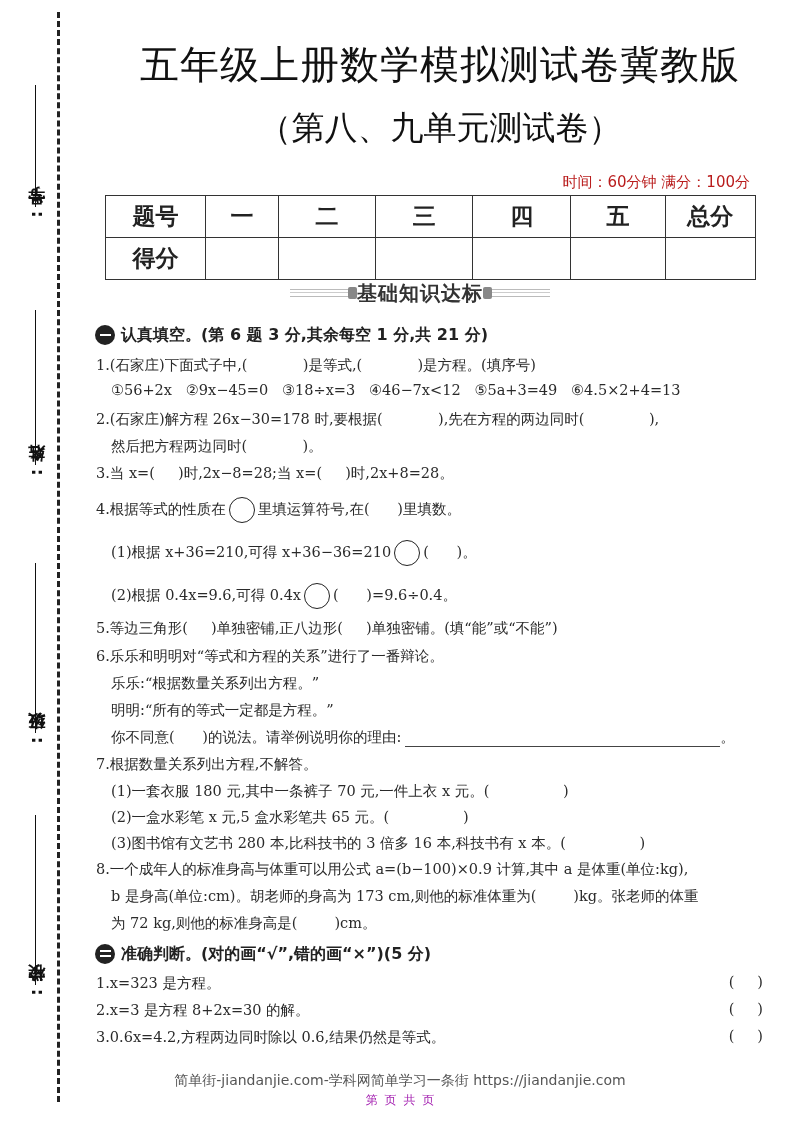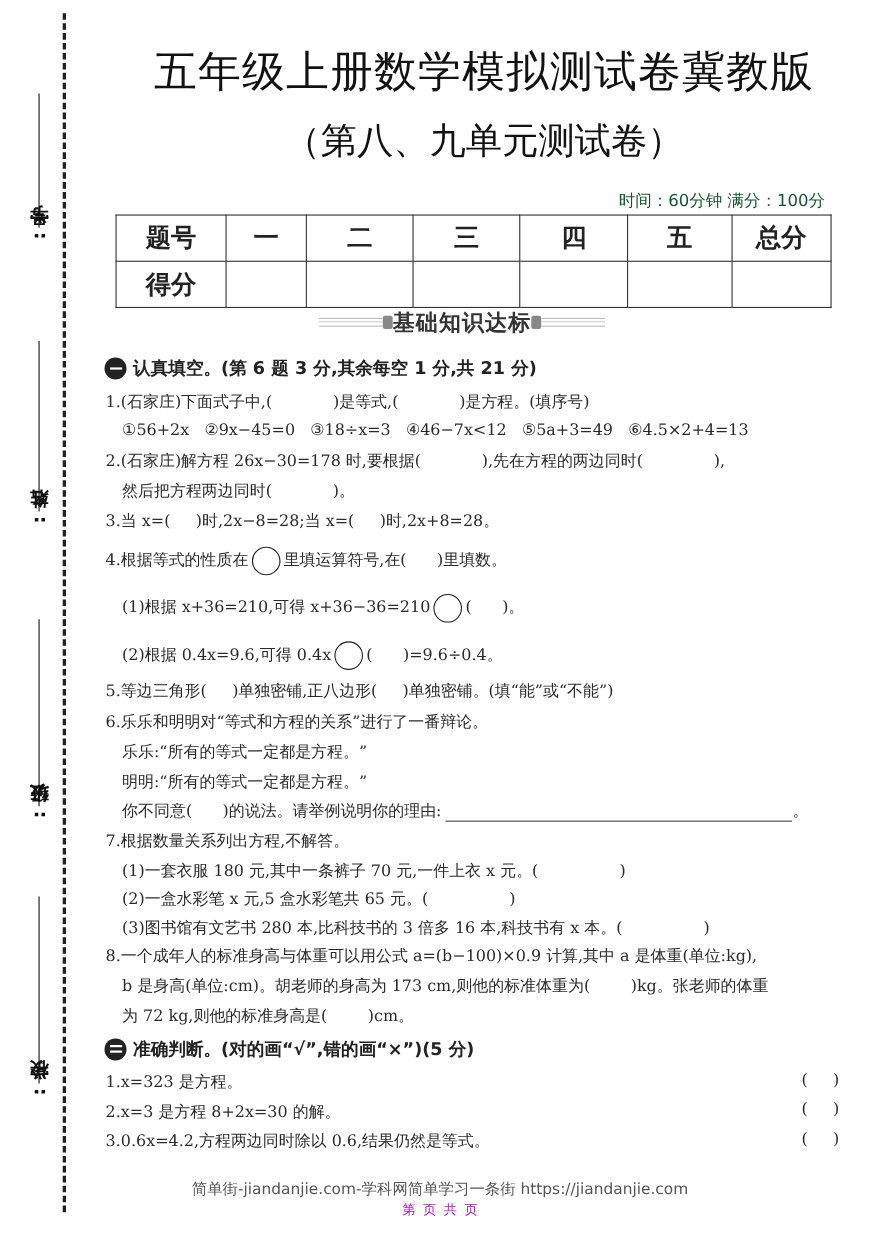--- a/index.html
+++ b/index.html
@@ -27,21 +27,21 @@
     text-align: center; font-family: "DejaVu Sans", sans-serif;
     font-size: 39px; letter-spacing: 1px; color: #111;
   }
   .subtitle {
     position: absolute; left: 100px; width: 680px; top: 106px;
     text-align: center; font-family: "DejaVu Sans", sans-serif;
     font-size: 33px; color: #111;
   }
   .meta {
     position: absolute; right: 43px; top: 173px;
-    font-family: "DejaVu Sans", sans-serif; font-size: 15px; color: #14532d;
+    font-family: "DejaVu Sans", sans-serif; font-size: 15px; color: #b91c1c;
   }
   table.score {
     position: absolute; left: 105px; top: 195px; width: 651px;
     border-collapse: collapse; font-family: "DejaVu Sans", sans-serif;
   }
   table.score td {
     border: 1.5px solid #333; height: 39px; text-align: center;
     font-size: 23px; font-weight: bold; color: #222;
   }
   .banner {
@@ -144,21 +144,21 @@
 <div class="line" style="top:356px;">1.(石家庄)下面式子中,(            )是等式,(            )是方程。(填序号)</div>
 <div class="line indent" style="top:382px;">①56+2x   ②9x−45=0   ③18÷x=3   ④46−7x&lt;12   ⑤5a+3=49   ⑥4.5×2+4=13</div>
 <div class="line" style="top:410px;">2.(石家庄)解方程 26x−30=178 时,要根据(            ),先在方程的两边同时(              ),</div>
 <div class="line indent" style="top:437px;">然后把方程两边同时(            )。</div>
 <div class="line" style="top:464px;">3.当 x=(     )时,2x−8=28;当 x=(     )时,2x+8=28。</div>
 <div class="line" style="top:497px;"><span>4.根据等式的性质在</span><span class="circle"></span><span>里填运算符号,在(      )里填数。</span></div>
 <div class="line indent" style="top:540px;"><span>(1)根据 x+36=210,可得 x+36−36=210</span><span class="circle"></span><span>(      )。</span></div>
 <div class="line indent" style="top:583px;"><span>(2)根据 0.4x=9.6,可得 0.4x</span><span class="circle"></span><span>(      )=9.6÷0.4。</span></div>
 <div class="line" style="top:619px;">5.等边三角形(     )单独密铺,正八边形(     )单独密铺。(填“能”或“不能”)</div>
 <div class="line" style="top:647px;">6.乐乐和明明对“等式和方程的关系”进行了一番辩论。</div>
-<div class="line indent" style="top:674px;">乐乐:“所有的等式一定都是方程。”</div>
+<div class="line indent" style="top:674px;">乐乐:“根据数量关系列出方程。”</div>
 <div class="line indent" style="top:701px;">明明:“所有的等式一定都是方程。”</div>
 <div class="line indent" style="top:728px;"><span>你不同意(      )的说法。请举例说明你的理由:</span><span class="fill-line"></span><span>。</span></div>
 <div class="line" style="top:755px;">7.根据数量关系列出方程,不解答。</div>
 <div class="line indent" style="top:782px;">(1)一套衣服 180 元,其中一条裤子 70 元,一件上衣 x 元。(                )</div>
 <div class="line indent" style="top:808px;">(2)一盒水彩笔 x 元,5 盒水彩笔共 65 元。(                )</div>
 <div class="line indent" style="top:834px;text-align:center;">(3)图书馆有文艺书 280 本,比科技书的 3 倍多 16 本,科技书有 x 本。(                )</div>
 <div class="line" style="top:860px;">8.一个成年人的标准身高与体重可以用公式 a=(b−100)×0.9 计算,其中 a 是体重(单位:kg),</div>
 <div class="line indent" style="top:887px;">b 是身高(单位:cm)。胡老师的身高为 173 cm,则他的标准体重为(        )kg。张老师的体重</div>
 <div class="line indent" style="top:914px;">为 72 kg,则他的标准身高是(        )cm。</div>
 

